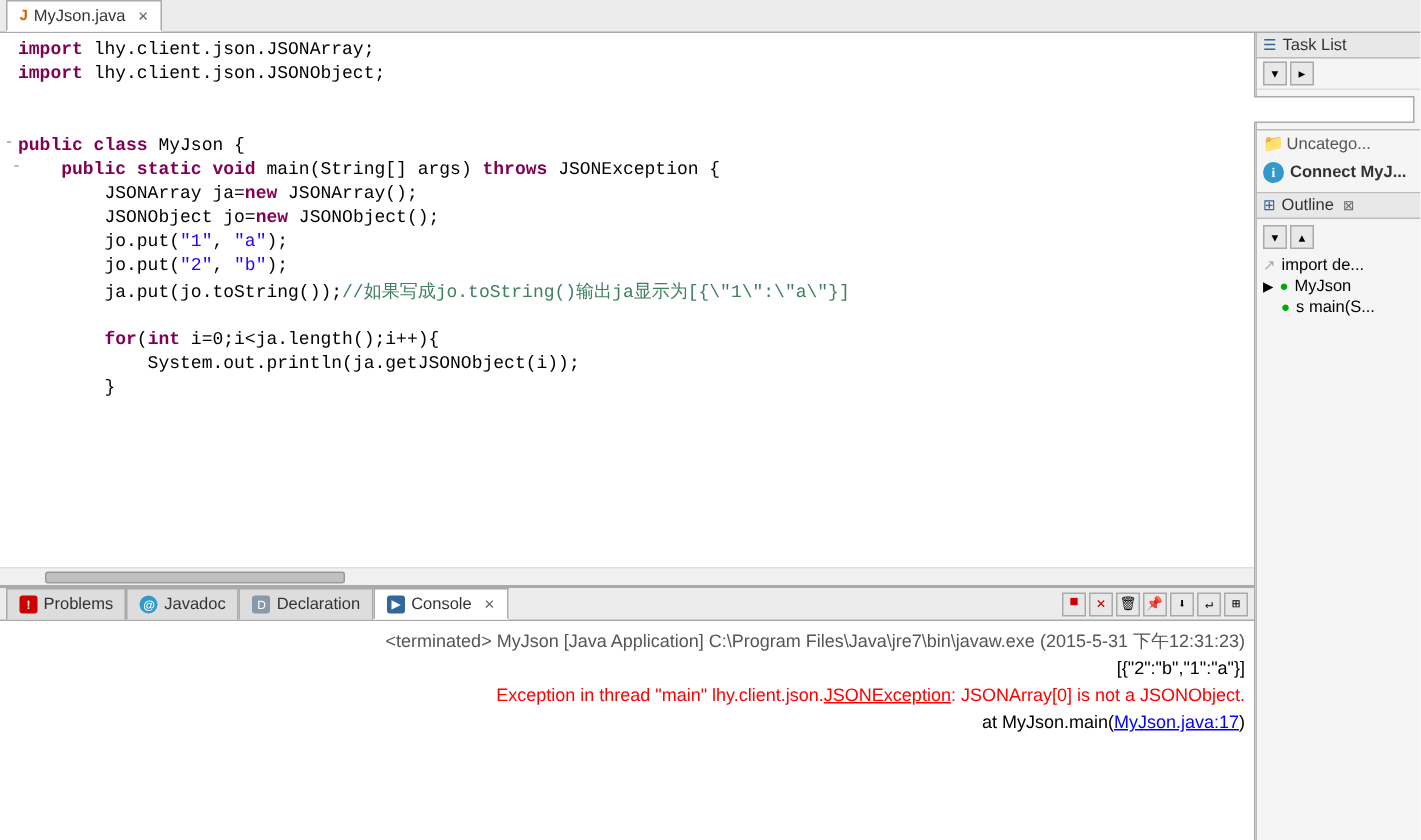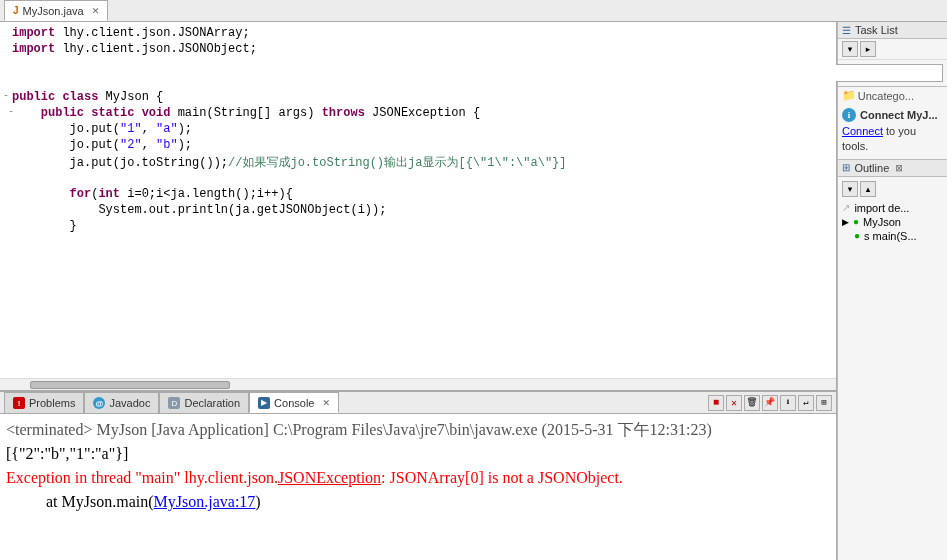--- a/index.html
+++ b/index.html
@@ -297,23 +297,24 @@
       display: flex;
       align-items: center;
       justify-content: center;
       cursor: pointer;
     }
 
     .console-content {
       flex: 1;
       overflow: hidden;
       padding: 4px 6px;
-      font-family: Liberation Serif, serif;
-      font-size: 16px;
+      font-family: Liberation Sans, sans-serif;
+      font-size: 12px;
       background: #fff;
+      text-align: right;
     }
 
     .console-line {
       line-height: 1.5;
       white-space: pre;
     }
 
     .console-terminated {
       color: #555;
     }
@@ -471,21 +472,29 @@
         <div class="code-line">
           <div class="line-fold" style="color:#888; font-size:10px;">-</div>
           <div class="line-code"><span class="kw">public class</span> MyJson {</div>
         </div>
 
         <div class="code-line">
           <div class="line-fold" style="color:#888; font-size:10px; padding-left:10px;">-</div>
           <div class="line-code">    <span class="kw">public static void</span> main(String[] args) <span class="kw">throws</span> JSONException {</div>
         </div>
 
-
+        <div class="code-line">
+          <div class="line-fold"></div>
+          <div class="line-code">        JSONArray ja=<span class="kw">new</span> JSONArray();</div>
+        </div>
+
+        <div class="code-line">
+          <div class="line-fold"></div>
+          <div class="line-code">        JSONObject jo=<span class="kw">new</span> JSONObject();</div>
+        </div>
 
         <div class="code-line">
           <div class="line-fold"></div>
           <div class="line-code">        jo.put(<span class="str">"1"</span>, <span class="str">"a"</span>);</div>
         </div>
 
         <div class="code-line">
           <div class="line-fold"></div>
           <div class="line-code">        jo.put(<span class="str">"2"</span>, <span class="str">"b"</span>);</div>
         </div>
@@ -584,24 +593,20 @@
     <div class="uncatego-item">
       <span class="folder-icon">📁</span>
       <span>Uncatego...</span>
     </div>
 
     <div class="connect-section">
       <div class="connect-header">
         <span class="info-icon">i</span>
         <span>Connect MyJ...</span>
       </div>
-      <div class="connect-text">
-        <span class="connect-link">Connect</span>
-        <span> to you<br>tools.</span>
-      </div>
     </div>
 
     <div class="outline-section">
       <div class="outline-header">
         <span style="font-size:10px; color:#336699;">⊞</span>
         <span>Outline</span>
         <span style="font-size:9px; color:#666; margin-left:2px;">⊠</span>
       </div>
       <div class="outline-content">
 

